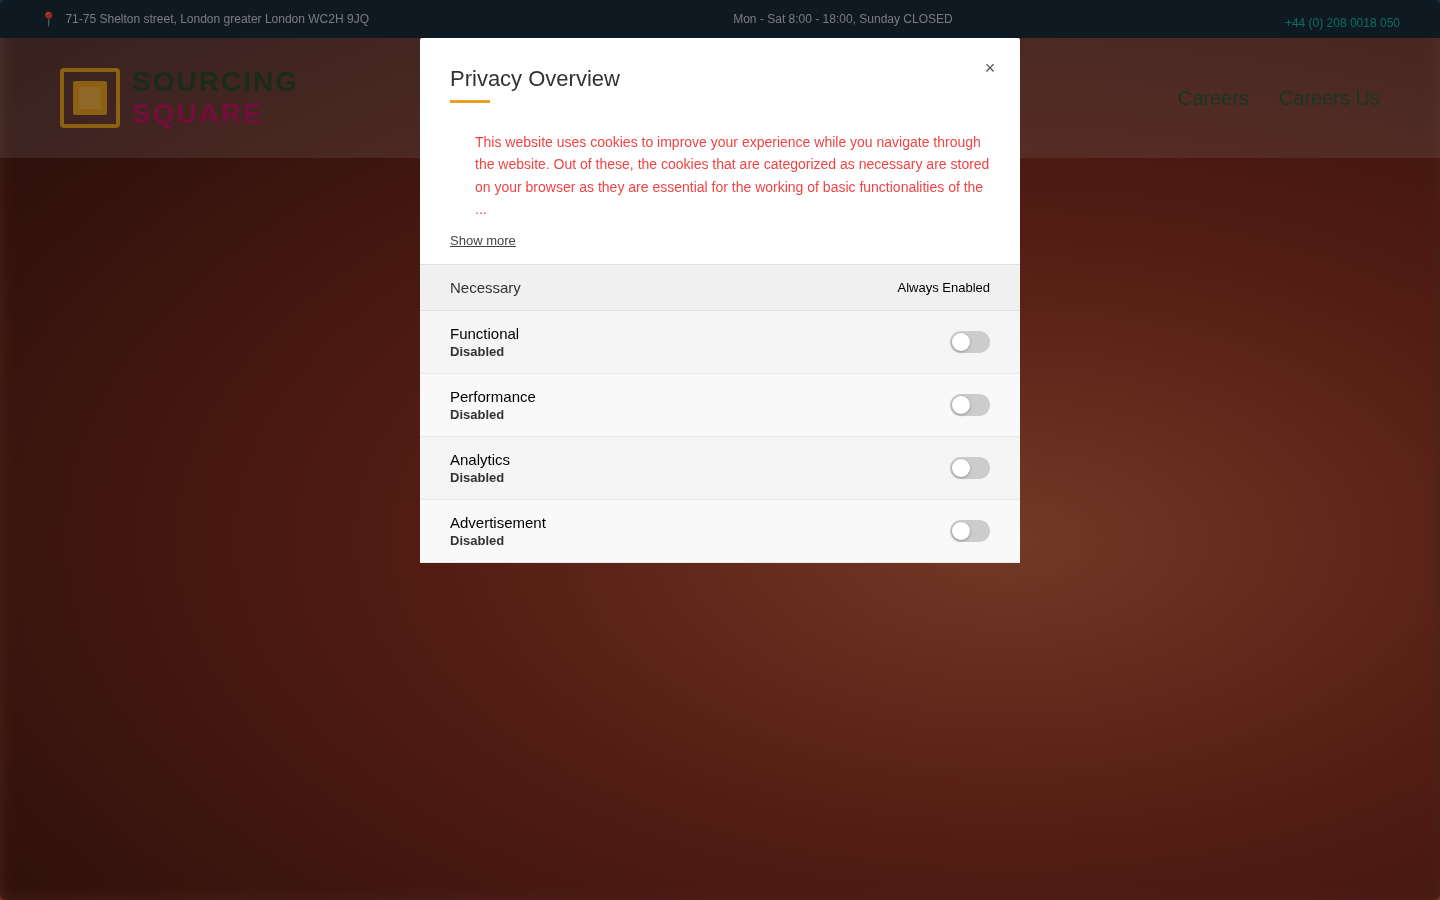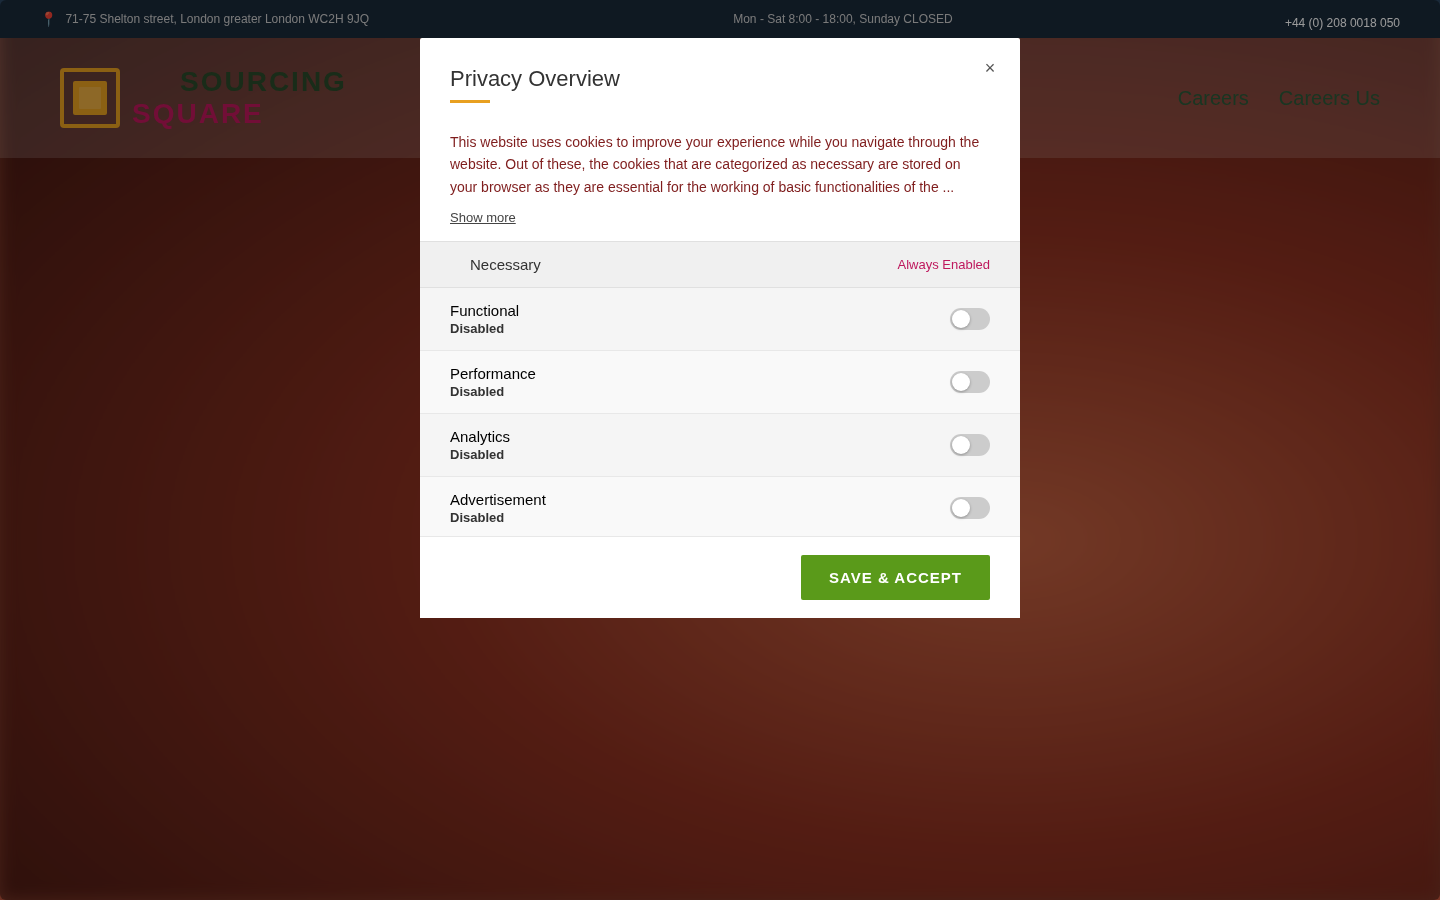--- a/index.html
+++ b/index.html
@@ -38,21 +38,21 @@
       gap: 8px;
       color: #ccc;
       font-size: 12px;
     }
     .top-bar-center {
       color: #ccc;
       font-size: 12px;
       margin-left: 32px;
     }
     .top-bar-right {
-      color: #ffffff;
+      color: #14b8a6;
       font-size: 12px;
       margin-top: 8px;
     }
     .location-icon {
       color: #e8a020;
       font-size: 14px;
     }
 
     
     .header {
@@ -98,21 +98,20 @@
     .logo-text {
       display: flex;
       flex-direction: column;
     }
     .logo-text-sourcing {
       font-size: 28px;
       font-weight: bold;
       color: #2a4a2a;
       letter-spacing: 2px;
       text-transform: uppercase;
-      margin-left: 48px;
     }
     .logo-text-square {
       font-size: 28px;
       font-weight: bold;
       color: #be185d;
       letter-spacing: 2px;
       text-transform: uppercase;
     }
     .nav-area {
       display: flex;
@@ -182,22 +181,23 @@
       cursor: pointer;
       font-size: 18px;
       color: #555;
       background: none;
       border: none;
     }
 
     .modal-body-text {
       padding: 0 30px 12px 30px;
       font-size: 14px;
-      color: #7f1d1d;
+      color: #ef4444;
       line-height: 1.6;
+      margin-left: 25px;
     }
 
     .show-more {
       padding: 0 30px 16px 30px;
       font-size: 13px;
       color: #444;
       text-decoration: underline;
       cursor: pointer;
     }
 
@@ -302,25 +302,24 @@
       border-bottom: 1px solid #e0e0e0;
     }
     .necessary-row-header {
       display: flex;
       align-items: center;
       justify-content: space-between;
     }
     .necessary-name {
       font-size: 15px;
       color: #333;
-      margin-left: 20px;
     }
     .always-enabled-text {
       font-size: 13px;
-      color: #be185d;
+      color: #000000;
     }
   </style>
 </head>
 <body>
 
 <div class="bg-overlay"></div>
 <div class="bg-blur"></div>
 
 <div class="top-bar">
   <div class="top-bar-left">
@@ -412,18 +411,15 @@
             <div class="cookie-item-status-row">
               <span class="cookie-item-disabled">Disabled</span>
             </div>
           </div>
           <div class="toggle"></div>
         </div>
       </div>
 
     </div>
 
-    <div class="modal-footer">
-      <button class="save-btn">SAVE &amp; ACCEPT</button>
-    </div>
 
   </div>
 </div>
 
 </body></html>

